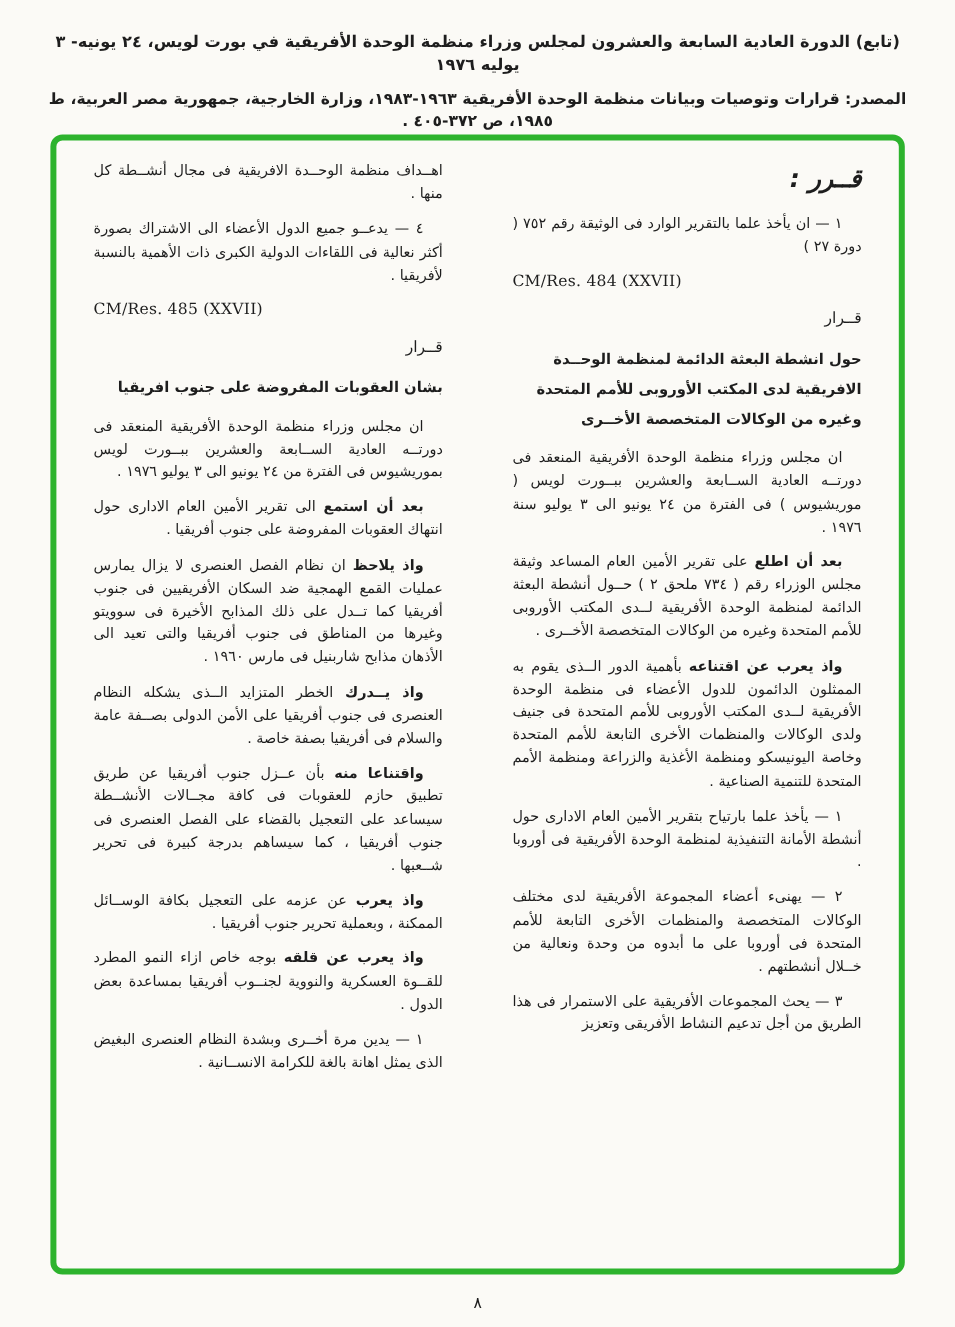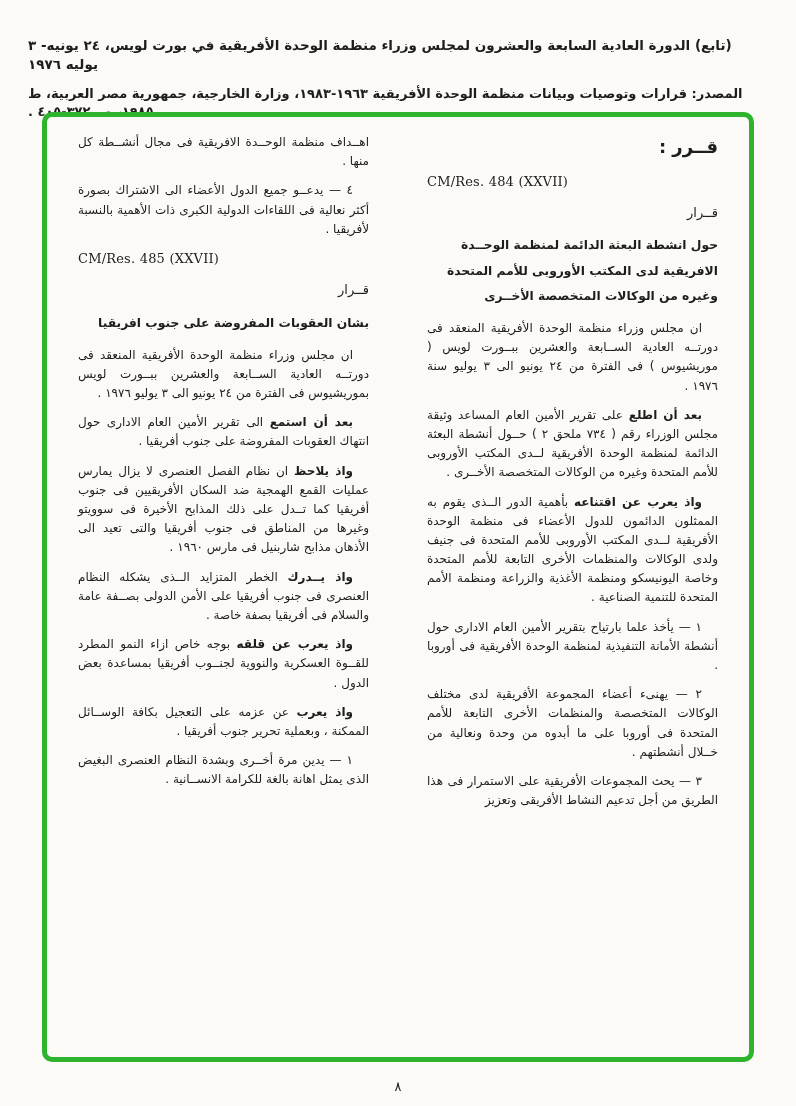--- a/index.html
+++ b/index.html
@@ -10,36 +10,36 @@
   *{box-sizing:border-box;}
   html,body{margin:0;padding:0;}
   body{
     width:796px;height:1106px;
     background:var(--bg);
     color:var(--text);
     font-family:"DejaVu Sans", sans-serif;
   }
   .page{position:relative;width:796px;height:1106px;overflow:hidden;}
 
-  .header{position:absolute;top:36px;left:28px;right:28px;direction:rtl;text-align:left;}
+  .header{position:absolute;top:26px;left:28px;right:28px;direction:rtl;text-align:center;}
   .header-line1{font-weight:bold;font-size:13.5px;margin:0 0 11px;line-height:1.4;}
   .header-line2{font-weight:bold;font-size:13px;margin:0;line-height:1.4;}
 
   .frame{
     position:absolute;top:112px;left:42px;width:712px;height:950px;
     border:5px solid var(--frame-green);
     border-radius:10px;
     padding:16px 18px 10px;
     background:var(--bg);
   }
   .cols{direction:rtl;display:flex;gap:32px;height:100%;overflow:hidden;}
   .col{flex:1;min-width:0;text-align:justify;font-size:12px;line-height:1.6;}
 
   .col p{margin:0 13px 10px;}
-  .heading-inline{font-weight:bold;font-size:18px;margin-bottom:14px;}
+  .heading-inline{font-weight:bold;font-size:21px;margin-bottom:14px;font-style:italic;}
   .numbered,.para{text-indent:16px;}
   .para-cont{text-indent:0;}
   .para .lead{font-weight:bold;}
   .latin{
     direction:ltr;text-align:left;text-indent:0;
     font-family:"DejaVu Serif", serif;
     font-size:13px;letter-spacing:.2px;
     margin:44px 0 22px;
   }
   .res-word{font-weight:normal;font-size:13px;margin:4px 0 16px;text-indent:0;}
@@ -58,20 +58,21 @@
   <div class="header">
     <p class="header-line1">(تابع) الدورة العادية السابعة والعشرون لمجلس وزراء منظمة الوحدة الأفريقية في بورت لويس، ٢٤ يونيه- ٣ يوليه ١٩٧٦</p>
     <p class="header-line2">المصدر: قرارات وتوصيات وبيانات منظمة الوحدة الأفريقية ١٩٦٣-١٩٨٣، وزارة الخارجية، جمهورية مصر العربية، ط ١٩٨٥، ص ٣٧٢-٤٠٥ .</p>
   </div>
 
   <div class="frame">
     <div class="cols">
 
       <section class="col">
         <p class="heading-inline">قــرر :</p>
+        <p class="numbered">١ — ان يأخذ علما بالتقرير الوارد فى الوثيقة رقم ٧٥٢ ( دورة ٢٧ )</p>
         <p class="latin">CM/Res. 484 (XXVII)</p>
         <p class="res-word">قــرار</p>
         <p class="res-title">حول انشطة البعثة الدائمة لمنظمة الوحــدة الافريقية لدى المكتب الأوروبى للأمم المتحدة وغيره من الوكالات المتخصصة الأخــرى</p>
         <p class="para"><strong class="lead"></strong><span>ان مجلس وزراء منظمة الوحدة الأفريقية المنعقد فى دورتــه العادية الســابعة والعشرين ببــورت لويس ( موريشيوس ) فى الفترة من ٢٤ يونيو الى ٣ يوليو سنة ١٩٧٦ .</span></p>
         <p class="para"><strong class="lead">بعد أن اطلع</strong><span> على تقرير الأمين العام المساعد وثيقة مجلس الوزراء رقم ( ٧٣٤ ملحق ٢ ) حــول أنشطة البعثة الدائمة لمنظمة الوحدة الأفريقية لــدى المكتب الأوروبى للأمم المتحدة وغيره من الوكالات المتخصصة الأخــرى .</span></p>
         <p class="para"><strong class="lead">واذ يعرب عن اقتناعه</strong><span> بأهمية الدور الــذى يقوم به الممثلون الدائمون للدول الأعضاء فى منظمة الوحدة الأفريقية لــدى المكتب الأوروبى للأمم المتحدة فى جنيف ولدى الوكالات والمنظمات الأخرى التابعة للأمم المتحدة وخاصة اليونيسكو ومنظمة الأغذية والزراعة ومنظمة الأمم المتحدة للتنمية الصناعية .</span></p>
         <p class="numbered">١ — يأخذ علما بارتياح بتقرير الأمين العام الادارى حول أنشطة الأمانة التنفيذية لمنظمة الوحدة الأفريقية فى أوروبا .</p>
         <p class="numbered">٢ — يهنىء أعضاء المجموعة الأفريقية لدى مختلف الوكالات المتخصصة والمنظمات الأخرى التابعة للأمم المتحدة فى أوروبا على ما أبدوه من وحدة ونعالية من خــلال أنشطتهم .</p>
         <p class="numbered">٣ — يحث المجموعات الأفريقية على الاستمرار فى هذا الطريق من أجل تدعيم النشاط الأفريقى وتعزيز</p>
       </section>
@@ -79,22 +80,23 @@
       <section class="col">
         <p class="para-cont">اهــداف منظمة الوحــدة الافريقية فى مجال أنشــطة كل منها .</p>
         <p class="numbered">٤ — يدعــو جميع الدول الأعضاء الى الاشتراك بصورة أكثر نعالية فى اللقاءات الدولية الكبرى ذات الأهمية بالنسبة لأفريقيا .</p>
         <p class="latin">CM/Res. 485 (XXVII)</p>
         <p class="res-word">قــرار</p>
         <p class="res-title">بشان العقوبات المفروضة على جنوب افريقيا</p>
         <p class="para"><strong class="lead"></strong><span>ان مجلس وزراء منظمة الوحدة الأفريقية المنعقد فى دورتــه العادية الســابعة والعشرين ببــورت لويس بموريشيوس فى الفترة من ٢٤ يونيو الى ٣ يوليو ١٩٧٦ .</span></p>
         <p class="para"><strong class="lead">بعد أن استمع</strong><span> الى تقرير الأمين العام الادارى حول انتهاك العقوبات المفروضة على جنوب أفريقيا .</span></p>
         <p class="para"><strong class="lead">واذ يلاحظ</strong><span> ان نظام الفصل العنصرى لا يزال يمارس عمليات القمع الهمجية ضد السكان الأفريقيين فى جنوب أفريقيا كما تــدل على ذلك المذابح الأخيرة فى سوويتو وغيرها من المناطق فى جنوب أفريقيا والتى تعيد الى الأذهان مذابح شاربنيل فى مارس ١٩٦٠ .</span></p>
         <p class="para"><strong class="lead">واذ يــدرك</strong><span> الخطر المتزايد الــذى يشكله النظام العنصرى فى جنوب أفريقيا على الأمن الدولى بصــفة عامة والسلام فى أفريقيا بصفة خاصة .</span></p>
+        <p class="para"><strong class="lead">واقتناعا منه</strong><span> بأن عــزل جنوب أفريقيا عن طريق تطبيق حازم للعقوبات فى كافة مجــالات الأنشــطة سيساعد على التعجيل بالقضاء على الفصل العنصرى فى جنوب أفريقيا ، كما سيساهم بدرجة كبيرة فى تحرير شــعبها .</span></p>
+        <p class="para"><strong class="lead">واذ يعرب</strong><span> عن عزمه على التعجيل بكافة الوســائل الممكنة ، وبعملية تحرير جنوب أفريقيا .</span></p>
         <p class="para"><strong class="lead">واذ يعرب عن قلقه</strong><span> بوجه خاص ازاء النمو المطرد للقــوة العسكرية والنووية لجنــوب أفريقيا بمساعدة بعض الدول .</span></p>
-        <p class="para"><strong class="lead">واذ يعرب</strong><span> عن عزمه على التعجيل بكافة الوســائل الممكنة ، وبعملية تحرير جنوب أفريقيا .</span></p>
         <p class="numbered">١ — يدين مرة أخــرى وبشدة النظام العنصرى البغيض الذى يمثل اهانة بالغة للكرامة الانســانية .</p>
       </section>
 
     </div>
   </div>
 
   <div class="page-number">٨</div>
 
 </div>
 

